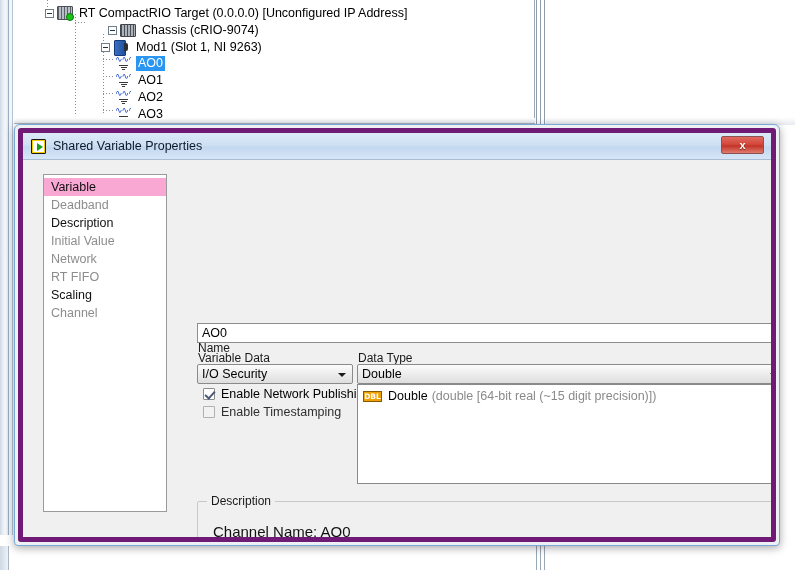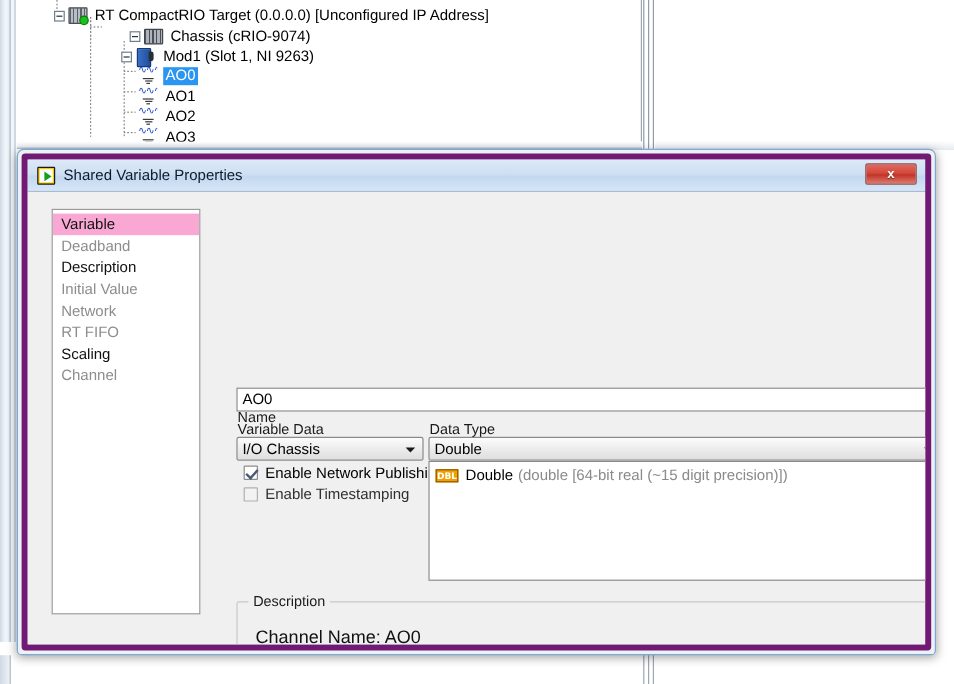--- a/index.html
+++ b/index.html
@@ -282,21 +282,21 @@
           <div class="cat-item enabled">Scaling</div>
           <div class="cat-item">Channel</div>
         </div>
       </div>
 
       <div class="field-label name-label">Name</div>
       <div class="name-input" placeholder="">AO0</div>
 
       <div class="field-label vartype-label">Variable Data</div>
       <div class="vartype-combo">
-        <span>I/O Chassis</span>
+        <span>I/O Security</span>
         <span class="combo-arrow"></span>
       </div>
 
       <div class="cb-row" style="left:180px; top:254px;">
         <span class="cbox checked"></span>
         <span>Enable Network Publishing</span>
       </div>
       <div class="cb-row" style="left:180px; top:272px; color:#2f2f2f;">
         <span class="cbox dim"></span>
         <span>Enable Timestamping</span>

